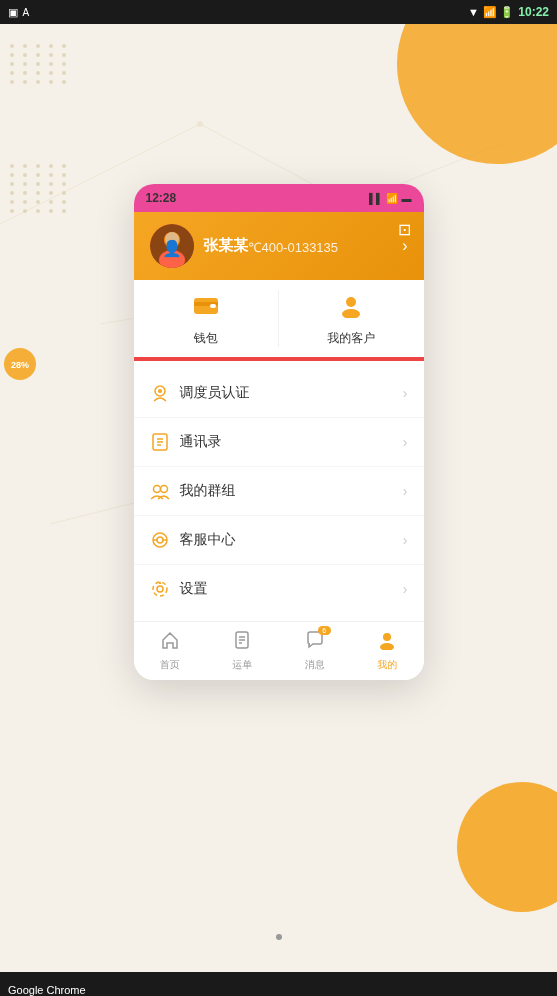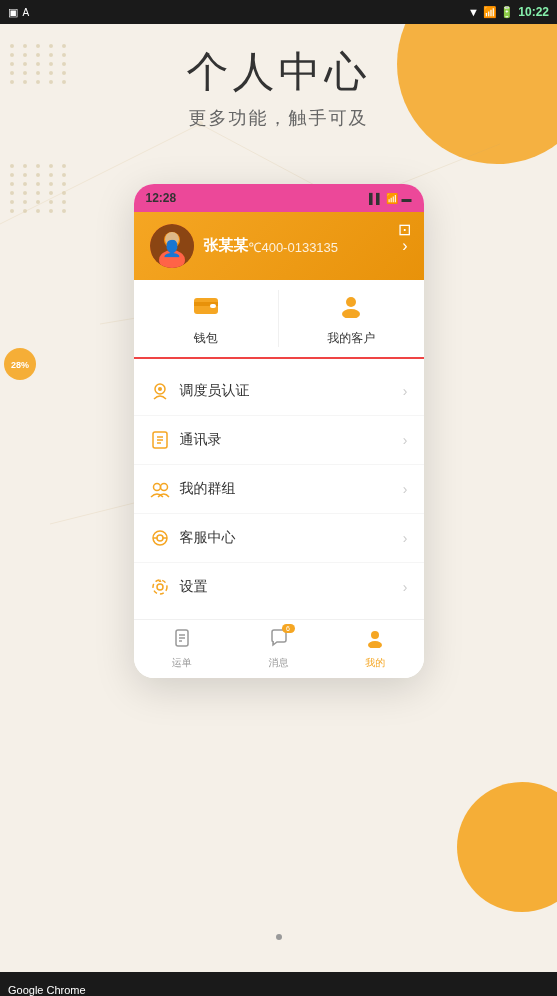--- a/index.html
+++ b/index.html
@@ -202,21 +202,21 @@
     }
     .profile-arrow {
       color: white;
       font-size: 16px;
     }
 
     
     .quick-actions {
       display: flex;
       background: white;
-      border-bottom: 2px solid #ef4444;
+      border-bottom: 4px solid #ef4444;
     }
     .quick-action-item {
       flex: 1;
       display: flex;
       flex-direction: column;
       align-items: center;
       padding: 14px 0 10px;
       gap: 6px;
     }
     .quick-action-icon {
@@ -429,24 +429,20 @@
     <line x1="0" y1="200" x2="200" y2="100" stroke="#c8a86b" stroke-width="1"></line>
     <line x1="200" y1="100" x2="350" y2="180" stroke="#c8a86b" stroke-width="1"></line>
     <line x1="350" y1="180" x2="500" y2="120" stroke="#c8a86b" stroke-width="1"></line>
     <line x1="100" y1="300" x2="400" y2="250" stroke="#c8a86b" stroke-width="1"></line>
     <line x1="50" y1="500" x2="250" y2="450" stroke="#c8a86b" stroke-width="1"></line>
     <circle cx="200" cy="100" r="3" fill="#c8a86b"></circle>
     <circle cx="350" cy="180" r="3" fill="#c8a86b"></circle>
     <circle cx="250" cy="450" r="3" fill="#c8a86b"></circle>
   </svg>
 
-  <div class="page-header">
-    <h1 class="page-title">个人中心</h1>
-    <p class="page-subtitle">更多功能，触手可及</p>
-  </div>
 
   <div class="progress-circle">
     <svg viewBox="0 0 40 40" width="40" height="40">
       <circle cx="20" cy="20" r="16" fill="#f5a623" opacity="0.9"></circle>
       <text x="20" y="24" text-anchor="middle" font-size="9" fill="white" font-weight="bold">28%</text>
     </svg>
   </div>
 
   <div class="phone-mockup">
 
@@ -576,20 +572,28 @@
             </svg>
           </div>
           <span class="menu-item-text">设置</span>
         </div>
         <span class="menu-item-arrow">›</span>
       </div>
     </div>
 
     <div class="bottom-nav">
 
+      <div class="nav-item">
+        <span class="nav-icon">
+          <svg width="20" height="20" viewBox="0 0 20 20">
+            <path d="M3 10 L10 3 L17 10 L17 18 L13 18 L13 13 L7 13 L7 18 L3 18 Z" fill="none" stroke="#999" stroke-width="1.5"></path>
+          </svg>
+        </span>
+        <span class="nav-label">首页</span>
+      </div>
 
       <div class="nav-item">
         <span class="nav-icon">
           <svg width="20" height="20" viewBox="0 0 20 20">
             <rect x="4" y="2" width="12" height="16" rx="2" fill="none" stroke="#999" stroke-width="1.5"></rect>
             <line x1="7" y1="7" x2="13" y2="7" stroke="#999" stroke-width="1.5"></line>
             <line x1="7" y1="10" x2="13" y2="10" stroke="#999" stroke-width="1.5"></line>
             <line x1="7" y1="13" x2="10" y2="13" stroke="#999" stroke-width="1.5"></line>
           </svg>
         </span>

